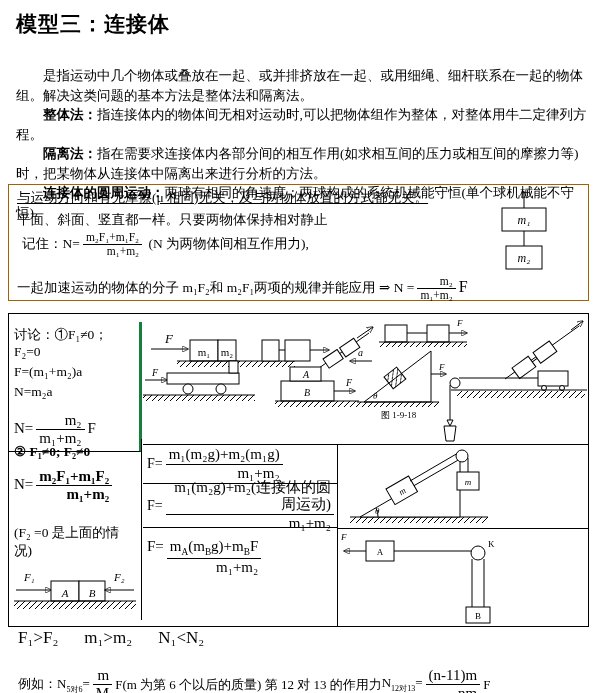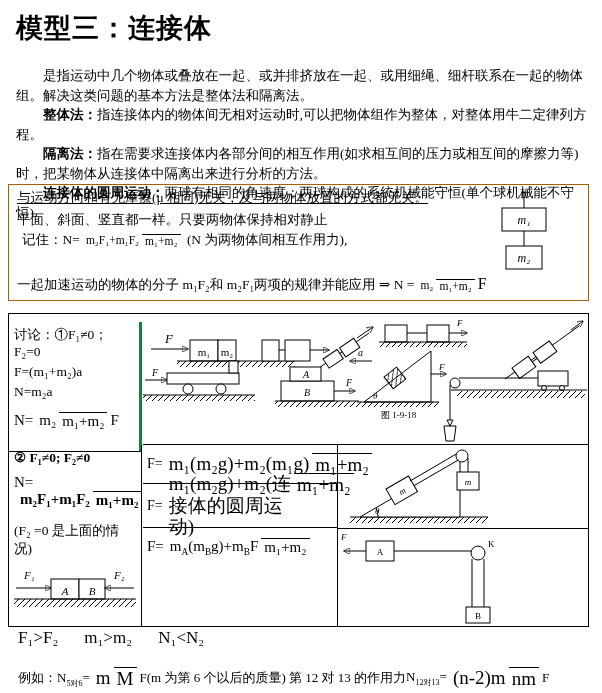--- a/index.html
+++ b/index.html
@@ -3,51 +3,51 @@
 <meta charset="utf-8">
 <style>
   html,body{margin:0;padding:0;}
   body{
     width:602px;height:693px;background:#fff;color:#000;
     font-family:"Liberation Serif","DejaVu Serif",serif;
     position:relative;overflow:hidden;
   }
   .abs{position:absolute;}
   #title{
-    left:16px;top:10px;font-size:27px;font-weight:bold;
+    left:16px;top:10px;font-size:21px;font-weight:bold;
     font-family:"Liberation Sans","DejaVu Sans",sans-serif;
     letter-spacing:1px;
   }
   #intro{left:16px;top:66px;width:574px;font-size:13.5px;line-height:19.5px;}
   #intro p{margin:0;text-indent:2em;}
   .lbl{font-weight:bold;}
   
   #pbox{
     left:8px;top:184px;width:579px;height:115px;
     border:1px solid #a16207;font-size:13.5px;
   }
   #pbox .bl1{left:8px;top:4px;text-decoration:underline;}
   #pbox .bl2{left:8px;top:26px;}
   #pbox .bl3{left:13px;top:46px;}
   #pbox .bl4{left:8px;top:90px;}
   .frac{
-    display:inline-flex;flex-direction:row;text-align:left;
+    display:inline-flex;flex-direction:column;text-align:right;
     vertical-align:middle;line-height:1.15;margin:0 3px;
   }
   .frac .den{border-top:1px solid #000;}
   .frac .num,.frac .den{padding:0 3px;display:block;}
   .frac-s{font-size:11.5px;}
-  .frac-m{font-size:19px;}
+  .frac-m{font-size:15px;}
   .frac-l{font-size:15px;}
   
   #tbl{left:8px;top:313px;width:579px;height:312px;border:1px solid #000;}
   #c1L{left:0;top:8px;width:133px;height:130px;border-right:3px solid #15803d;border-bottom:1px solid #000;padding:4px 5px;box-sizing:border-box;font-size:13.5px;}
   #c1L .row{margin-bottom:4px;}
   #c1R{left:134px;top:0;width:445px;height:130px;border-bottom:1px solid #000;}
-  #c2L{left:0;top:131px;width:133px;height:181px;border-right:1px solid #000;padding:4px 5px;box-sizing:border-box;font-size:13.5px;}
+  #c2L{left:0;top:125px;width:133px;height:181px;border-right:1px solid #000;padding:4px 5px;box-sizing:border-box;font-size:13.5px;}
   #c2M{left:134px;top:131px;width:194px;height:181px;border-right:1px solid #000;}
   #c2M .fcell{position:absolute;left:0;width:194px;display:flex;align-items:center;padding-left:4px;box-sizing:border-box;font-size:14px;}
   #f1{top:0;height:39px;border-bottom:1px solid #000;}
   #f2{top:39px;height:44px;border-bottom:1px solid #000;}
   #f3{top:83px;height:97px;align-items:flex-start !important;padding-top:10px;font-size:15px !important;}
   #c2R{left:329px;top:131px;width:250px;height:181px;}
   #d-incline{position:absolute;left:0;top:0;width:250px;height:83px;border-bottom:1px solid #000;}
   #d-corner{position:absolute;left:0;top:84px;width:250px;height:96px;}
   
   #ineq{left:18px;top:628px;font-size:17px;}
@@ -226,21 +226,21 @@
   </div>
 
   <div class="abs" id="c2L">
     <div style="font-weight:bold;">② F₁≠0; F₂≠0</div>
     <div style="margin-top:8px;font-size:15px;font-weight:bold;">
       <span style="font-weight:normal;">N=</span><span class="frac frac-l">
           <span class="num">m₂F₁+m₁F₂</span>
           <span class="den">m₁+m₂</span>
         </span>
     </div>
-    <div style="margin-top:12px;">(F₂ =0 是上面的情况)</div>
+    <div style="margin-top:20px;">(F₂ =0 是上面的情况)</div>
     <svg style="margin-top:10px;" width="122" height="42" viewBox="0 0 122 42">
       <text x="10" y="11" font-size="11" font-style="italic">F₁</text>
       <line x1="2" y1="20" x2="37" y2="20" marker-end="url(#ah)"></line>
       <rect class="w" x="37" y="11" width="28" height="20"></rect>
       <rect class="w" x="65" y="11" width="26" height="20"></rect>
       <text x="51" y="27" font-size="11" font-style="italic" text-anchor="middle">A</text>
       <text x="78" y="27" font-size="11" font-style="italic" text-anchor="middle">B</text>
       <text x="100" y="11" font-size="11" font-style="italic">F₂</text>
       <line x1="120" y1="20" x2="91" y2="20" marker-end="url(#ah)"></line>
       <rect class="hatchfill" x="0" y="31" width="122" height="8"></rect>
@@ -315,17 +315,17 @@
 
 <div class="abs" id="example">
   <span>例如：N<sub>5对6</sub>=</span>
     <span class="frac frac-m">
       <span class="num">m</span>
       <span class="den">M</span>
     </span>
     <span>F(m 为第 6 个以后的质量) 第 12 对 13 的作用力 </span>
     <span>N<sub>12对13</sub>=</span>
     <span class="frac frac-m">
-      <span class="num">(n-2)m</span>
+      <span class="num">(n-11)m</span>
       <span class="den">nm</span>
     </span>
     <span>F</span>
 </div>
 
 </body></html>

